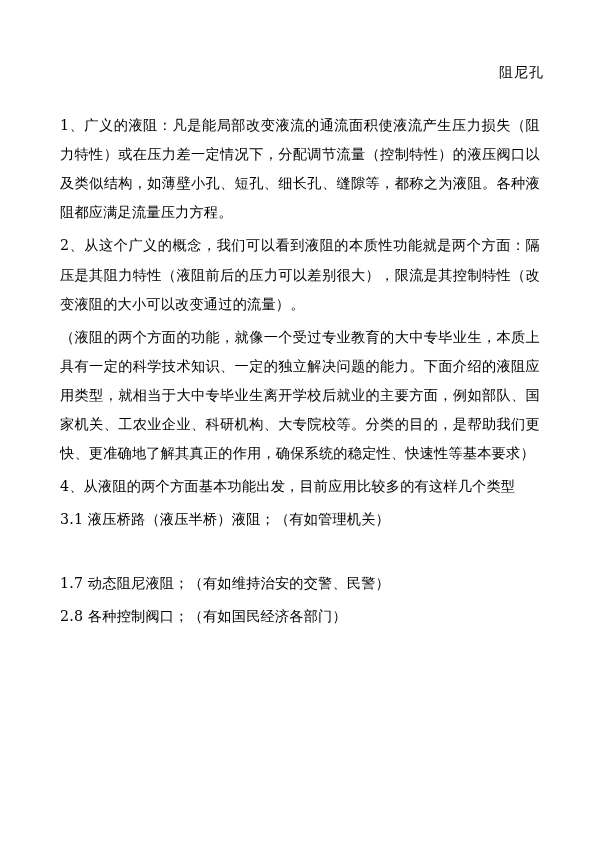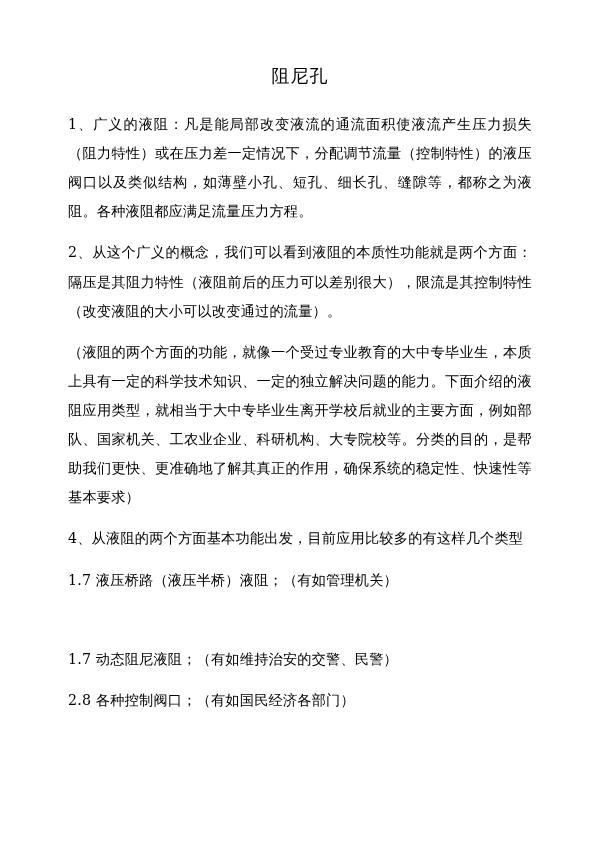--- a/index.html
+++ b/index.html
@@ -15,31 +15,31 @@
     overflow: hidden;
   }
   .page {
     width: 600px;
     height: 850px;
     box-sizing: border-box;
     padding: 62px 56px 30px 56px;
     position: relative;
   }
   .doc-title {
-    text-align: center;
-    font-size: 18px;
+    text-align: right;
+    font-size: 14px;
     line-height: 1.5;
-    margin: 0 0 21px 0;
+    margin: 0 0 28px 0;
     font-weight: normal;
     letter-spacing: 1px;
   }
   .para {
     font-size: 14.2px;
     line-height: 2.05;
-    margin: 12px;
+    margin: 4px;
     text-align: justify;
     text-justify: inter-ideograph;
     letter-spacing: 0.2px;
   }
   .spacer {
     height: 26px;
   }
 </style>
 </head>
 <body>
@@ -49,21 +49,21 @@
   <h1 class="doc-title">阻尼孔</h1>
 
   <p class="para">1、广义的液阻：凡是能局部改变液流的通流面积使液流产生压力损失（阻力特性）或在压力差一定情况下，分配调节流量（控制特性）的液压阀口以及类似结构，如薄壁小孔、短孔、细长孔、缝隙等，都称之为液阻。各种液阻都应满足流量压力方程。</p>
 
   <p class="para">2、从这个广义的概念，我们可以看到液阻的本质性功能就是两个方面：隔压是其阻力特性（液阻前后的压力可以差别很大），限流是其控制特性（改变液阻的大小可以改变通过的流量）。</p>
 
   <p class="para">（液阻的两个方面的功能，就像一个受过专业教育的大中专毕业生，本质上具有一定的科学技术知识、一定的独立解决问题的能力。下面介绍的液阻应用类型，就相当于大中专毕业生离开学校后就业的主要方面，例如部队、国家机关、工农业企业、科研机构、大专院校等。分类的目的，是帮助我们更快、更准确地了解其真正的作用，确保系统的稳定性、快速性等基本要求）</p>
 
   <p class="para">4、从液阻的两个方面基本功能出发，目前应用比较多的有这样几个类型</p>
 
-  <p class="para">1.7 液压桥路（液压半桥）液阻；（有如管理机关）</p>
+  <p class="para">3.1 液压桥路（液压半桥）液阻；（有如管理机关）</p>
 
   <div class="spacer"></div>
 
   <p class="para">1.7 动态阻尼液阻；（有如维持治安的交警、民警）</p>
 
 
   <p class="para">2.8 各种控制阀口；（有如国民经济各部门）</p>
 
 
 </div>

